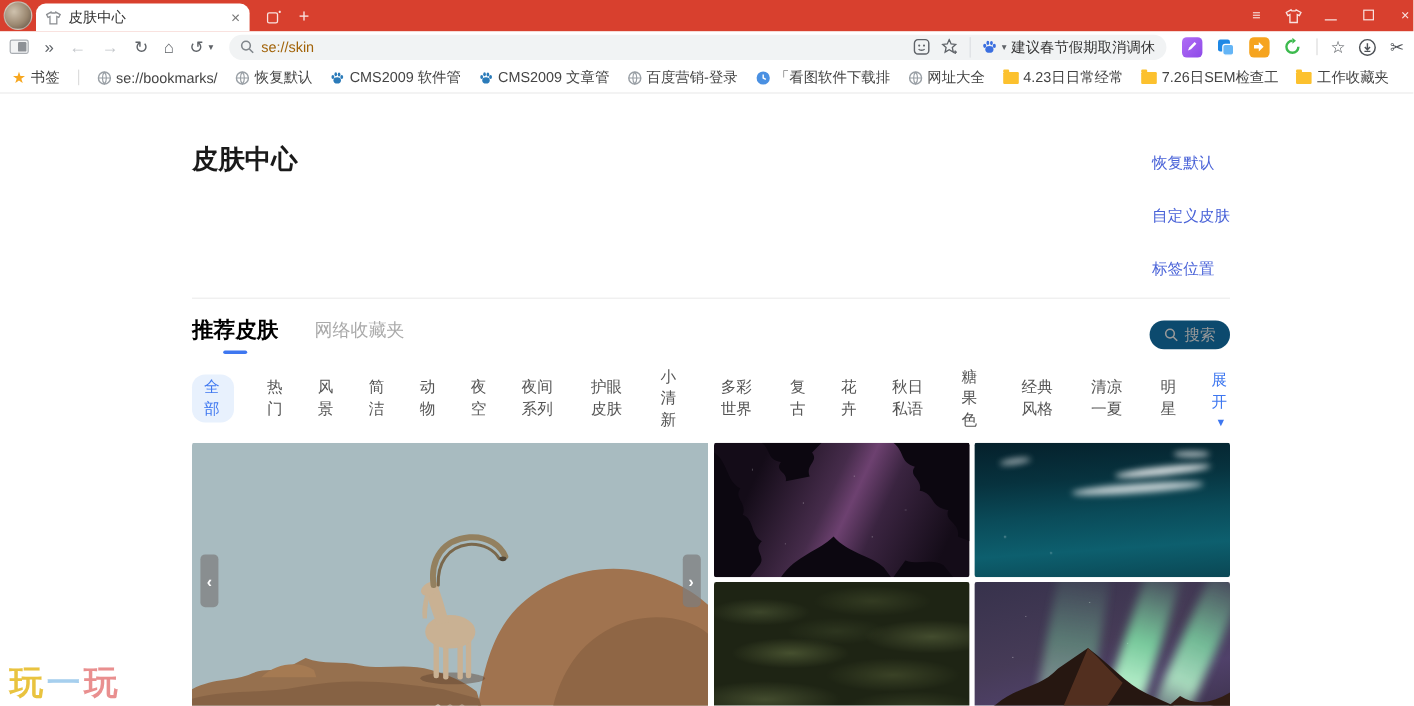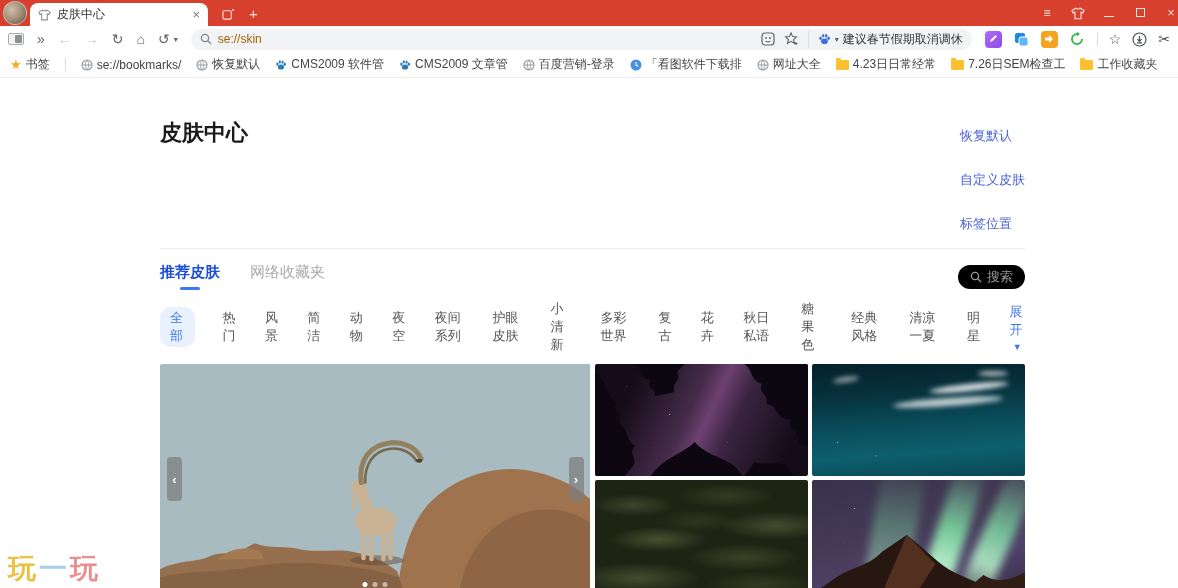--- a/index.html
+++ b/index.html
@@ -55,24 +55,24 @@
   .folder::before { content:""; position:absolute; top:-2px; left:0; width:5px; height:2px; background:#fcc12e; border-radius:1px 1px 0 0; }
 
   
   .page { width:865px; margin:0 0 0 160px; padding-top:40px; }
   .page-header { display:flex; align-items:baseline; }
   .page-title { font-size:22px; font-weight:bold; color:#1a1a1a; }
   .page-actions { margin-left:auto; display:flex; gap:26px;flex-direction:column; }
   .page-actions a { font-size:13px; color:#4a63d8; text-decoration:none; }
   .divider { border-top:1px solid #ededed; margin-top:15px; }
   .tabs-row { display:flex; align-items:center; margin-top:14px; }
-  .ptab-active { font-size:15px; font-weight:bold; color:#1d4ed8; text-align:center; }
+  .ptab-active { font-size:18px; font-weight:bold; color:#000000; text-align:center; }
   .ptab-underline { width:20px; height:3px; background:#3e77f0; border-radius:2px; margin:5px auto 0; }
   .ptab { font-size:15px; color:#aaa; margin-left:30px; padding-bottom:8px; }
-  .search-pill { margin-left:auto; height:24px; background:#000000; border-radius:12px;
+  .search-pill { margin-left:auto; height:24px; background:#0c4a6e; border-radius:12px;
     display:flex; align-items:center; gap:5px; padding:0 12px; color:#999; font-size:13px; }
   .cats { display:flex; align-items:center; gap:27px; margin-top:10px; font-size:13px; color:#555; }
   .cat-active { background:#e8f1fd; color:#3e77f0; padding:2px 10px; border-radius:11px; }
   .expand { margin-left:auto; color:#3e77f0; display:flex; align-items:center; gap:3px;flex-direction:column; }
   .expand .tri { font-size:9px; }
 
   
   .grid { margin-top:10px; display:grid; grid-template-columns:repeat(4,1fr);
     grid-template-rows:112px 114px 112px 110px; gap:4px; }
   .thumb { position:relative; border-radius:2px; overflow:hidden; }

